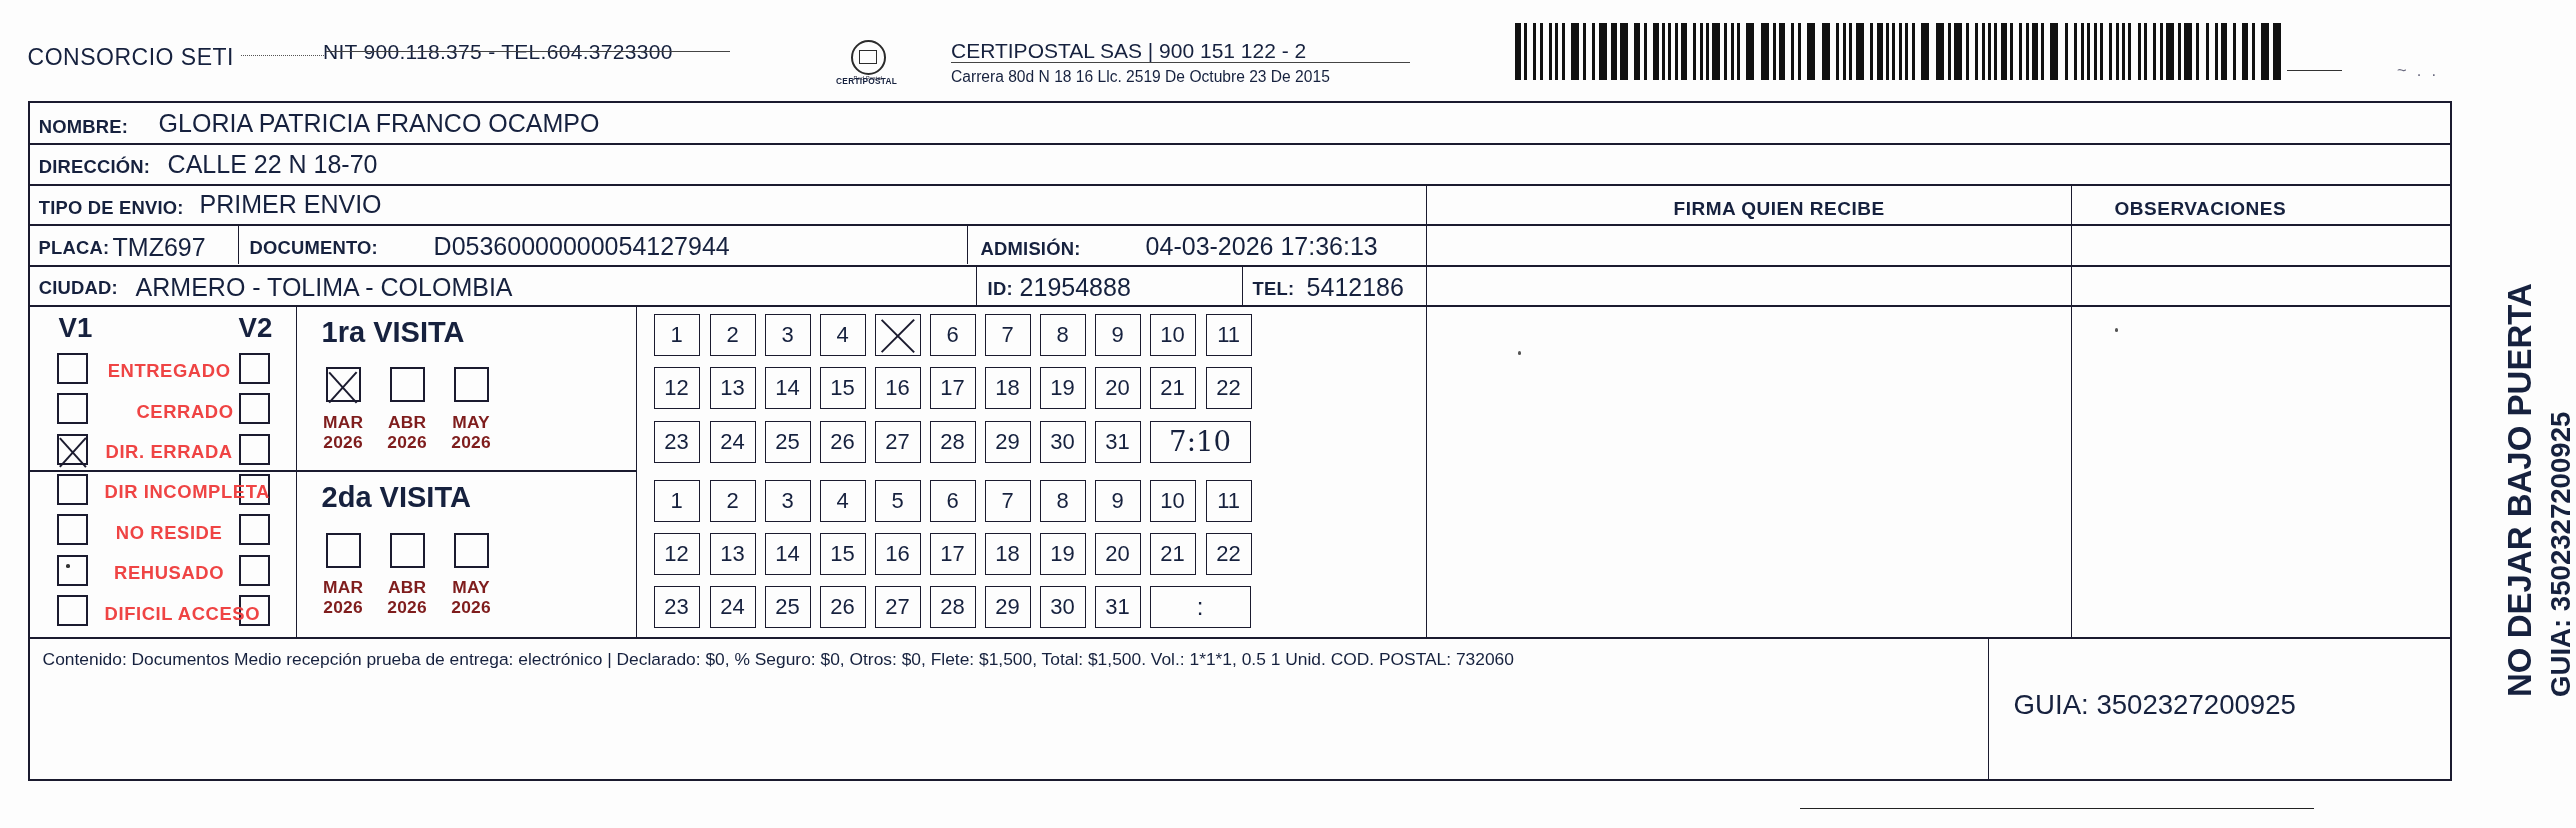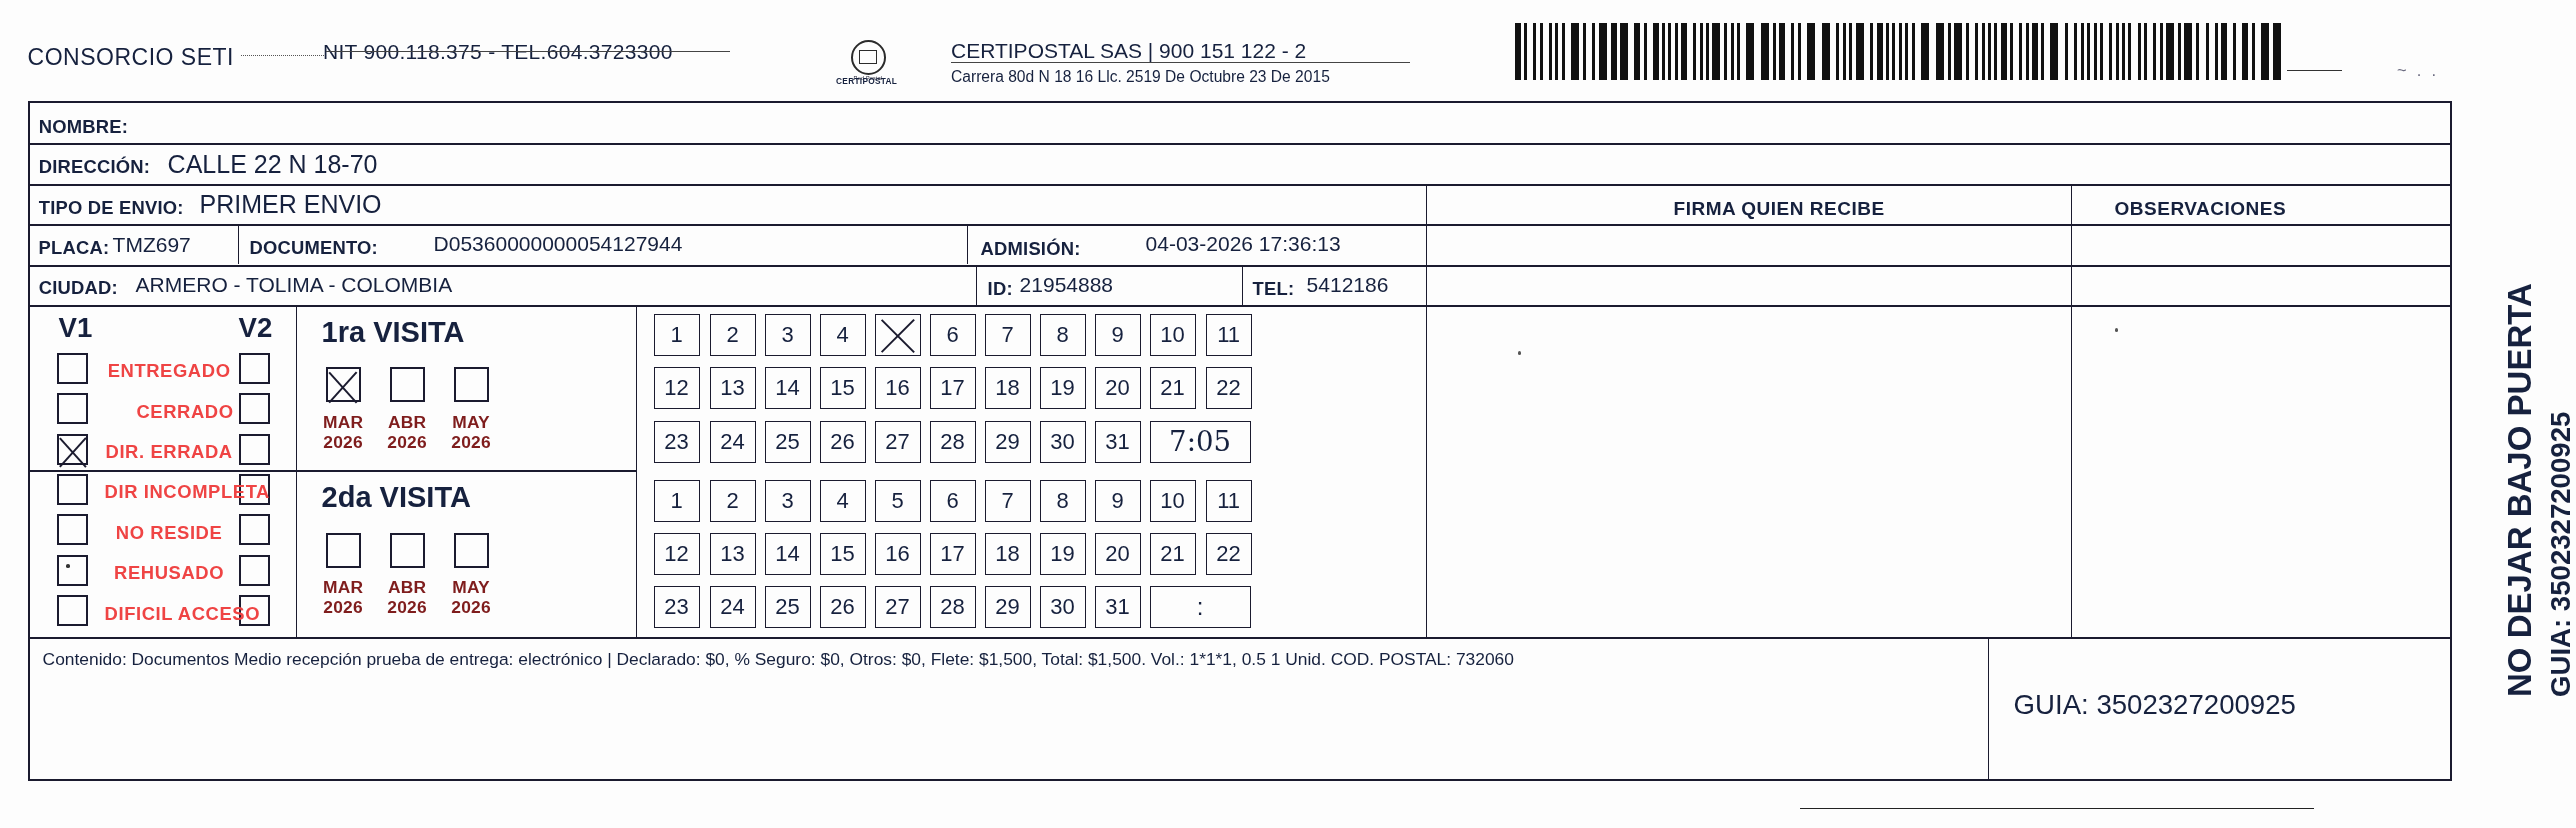--- a/index.html
+++ b/index.html
@@ -163,21 +163,21 @@
     white-space: nowrap;
   }
   .val {
     position: absolute;
     font-size: 25px;
     color: #16213e;
     white-space: nowrap;
   }
   .val-sm {
     position: absolute;
-    font-size: 21px;
+    font-size: 25px;
     color: #16213e;
     white-space: nowrap;
   }
 
   
   .statusblock { position: absolute; left: 0; top: 0; }
   .vh {
     position: absolute;
     font-size: 27.6px;
     font-weight: bold;
@@ -466,20 +466,21 @@
     <div class="vline" style="left:266px;  top:202px; height:332px;"></div>
     <div class="vline" style="left:606px;  top:202px; height:332px;"></div>
     <div class="vline" style="left:937px; top:121px; height:40px;"></div>
     <div class="vline" style="left:208px;  top:121px; height:40px;"></div>
     <div class="vline" style="left:946px; top:162px; height:40px;"></div>
     <div class="vline" style="left:1212px; top:162px; height:40px;"></div>
     <div class="vline" style="left:1958px; top:534px; height:143px;"></div>
     <div class="hline" style="left:0; top:367px; width:606px;"></div>
 
     <div class="lbl" style="left:9.2px; top:13px;">NOMBRE:</div>
+    <div class="val" style="left:129px; top:6.4px;">GLORIA PATRICIA FRANCO OCAMPO</div>
 
     <div class="lbl" style="left:9.2px; top:53px;">DIRECCIÓN:</div>
     <div class="val" style="left:138px; top:47px;">CALLE 22 N 18-70</div>
 
     <div class="lbl" style="left:9.2px; top:94px;">TIPO DE ENVIO:</div>
     <div class="val" style="left:170px; top:87px;">PRIMER ENVIO</div>
 
     <div class="firma-hdr" style="left:1644px; top:95px;">FIRMA QUIEN RECIBE</div>
     <div class="firma-hdr" style="left:2085px; top:95px;">OBSERVACIONES</div>
     <div class="tiny-dot" style="left:2085px; top:225px;"></div>
@@ -562,21 +563,21 @@
         <div class="day" style="left: 1176px; top: 264px;">22</div>
         <div class="day" style="left: 624px; top: 318px;">23</div>
         <div class="day" style="left: 680px; top: 318px;">24</div>
         <div class="day" style="left: 735px; top: 318px;">25</div>
         <div class="day" style="left: 790px; top: 318px;">26</div>
         <div class="day" style="left: 845px; top: 318px;">27</div>
         <div class="day" style="left: 900px; top: 318px;">28</div>
         <div class="day" style="left: 955px; top: 318px;">29</div>
         <div class="day" style="left: 1010px; top: 318px;">30</div>
         <div class="day" style="left: 1065px; top: 318px;">31</div>
-        <div class="timebox handwrite" style="left: 1120px; top: 318px; width: 101px;">7:05</div>
+        <div class="timebox handwrite" style="left: 1120px; top: 318px; width: 101px;">7:10</div>
         <div class="visita-title" style="left: 292px; top: 378px;">2da VISITA</div>
         <div class="mbox" style="left: 296px; top: 430px;"></div>
         <div class="mlabel" style="left: 285px; top: 474px;">MAR</div>
         <div class="mlabel" style="left: 285px; top: 494px;">2026</div>
         <div class="mbox" style="left: 360px; top: 430px;"></div>
         <div class="mlabel" style="left: 349px; top: 474px;">ABR</div>
         <div class="mlabel" style="left: 349px; top: 494px;">2026</div>
         <div class="mbox" style="left: 424px; top: 430px;"></div>
         <div class="mlabel" style="left: 413px; top: 474px;">MAY</div>
         <div class="mlabel" style="left: 413px; top: 494px;">2026</div>

